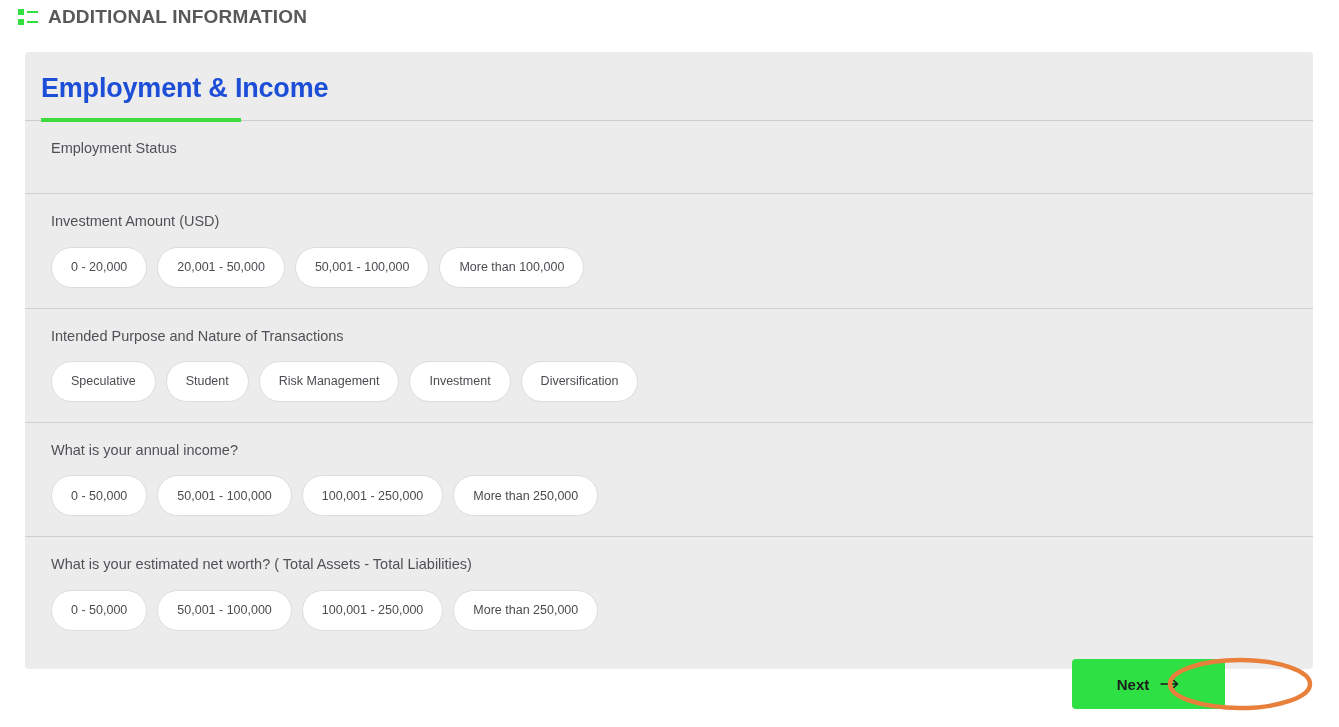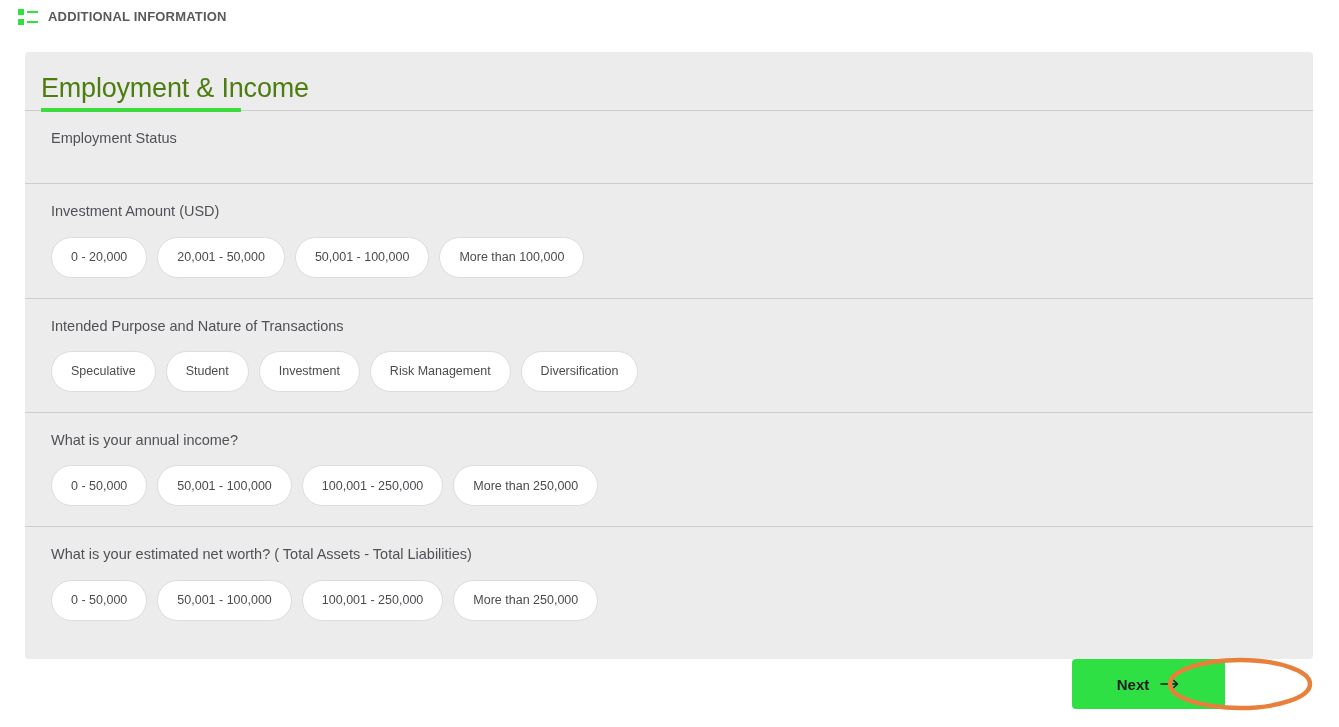--- a/index.html
+++ b/index.html
@@ -44,21 +44,21 @@
     background: #2fe03f;
     margin-right: 3px;
   }
   .list-icon .li-bar {
     flex: 1;
     height: 2px;
     background: #2fe03f;
   }
   .list-icon .li-row.short .li-bar { max-width: 11px; }
   .page-header-title {
-    font-size: 13px;
+    font-size: 19px;
     font-weight: bold;
     letter-spacing: 0.2px;
     color: #58595b;
     line-height: 1;
   }
 
   
   .card {
     position: absolute;
     left: 25px;
@@ -68,24 +68,24 @@
     border-radius: 4px;
     box-sizing: border-box;
     overflow: hidden;
   }
   .card-title-wrap {
     padding: 20px 16px 0 16px;
     position: relative;
   }
   .card-title {
     font-size: 27px;
-    font-weight: normal;
-    color: #4d7c0f;
+    font-weight: bold;
+    color: #1d4ed8;
     line-height: 1.25;
-    margin: 0 0 4px 0;
+    margin: 0 0 14px 0;
     letter-spacing: -0.2px;
   }
   .title-rule {
     position: relative;
     height: 1px;
     background: #cccccc;
     margin: 0 -16px 0 -16px;
   }
   .title-rule-accent {
     position: absolute;
@@ -219,22 +219,22 @@
       <div class="pill">50,001 - 100,000</div>
       <div class="pill">More than 100,000</div>
     </div>
   </div>
 
   <div class="q-row">
     <div class="q-label">Intended Purpose and Nature of Transactions</div>
     <div class="pill-group">
       <div class="pill">Speculative</div>
       <div class="pill">Student</div>
+      <div class="pill">Risk Management</div>
       <div class="pill">Investment</div>
-      <div class="pill">Risk Management</div>
       <div class="pill">Diversification</div>
     </div>
   </div>
 
   <div class="q-row">
     <div class="q-label">What is your annual income?</div>
     <div class="pill-group">
       <div class="pill">0 - 50,000</div>
       <div class="pill">50,001 - 100,000</div>
       <div class="pill">100,001 - 250,000</div>

